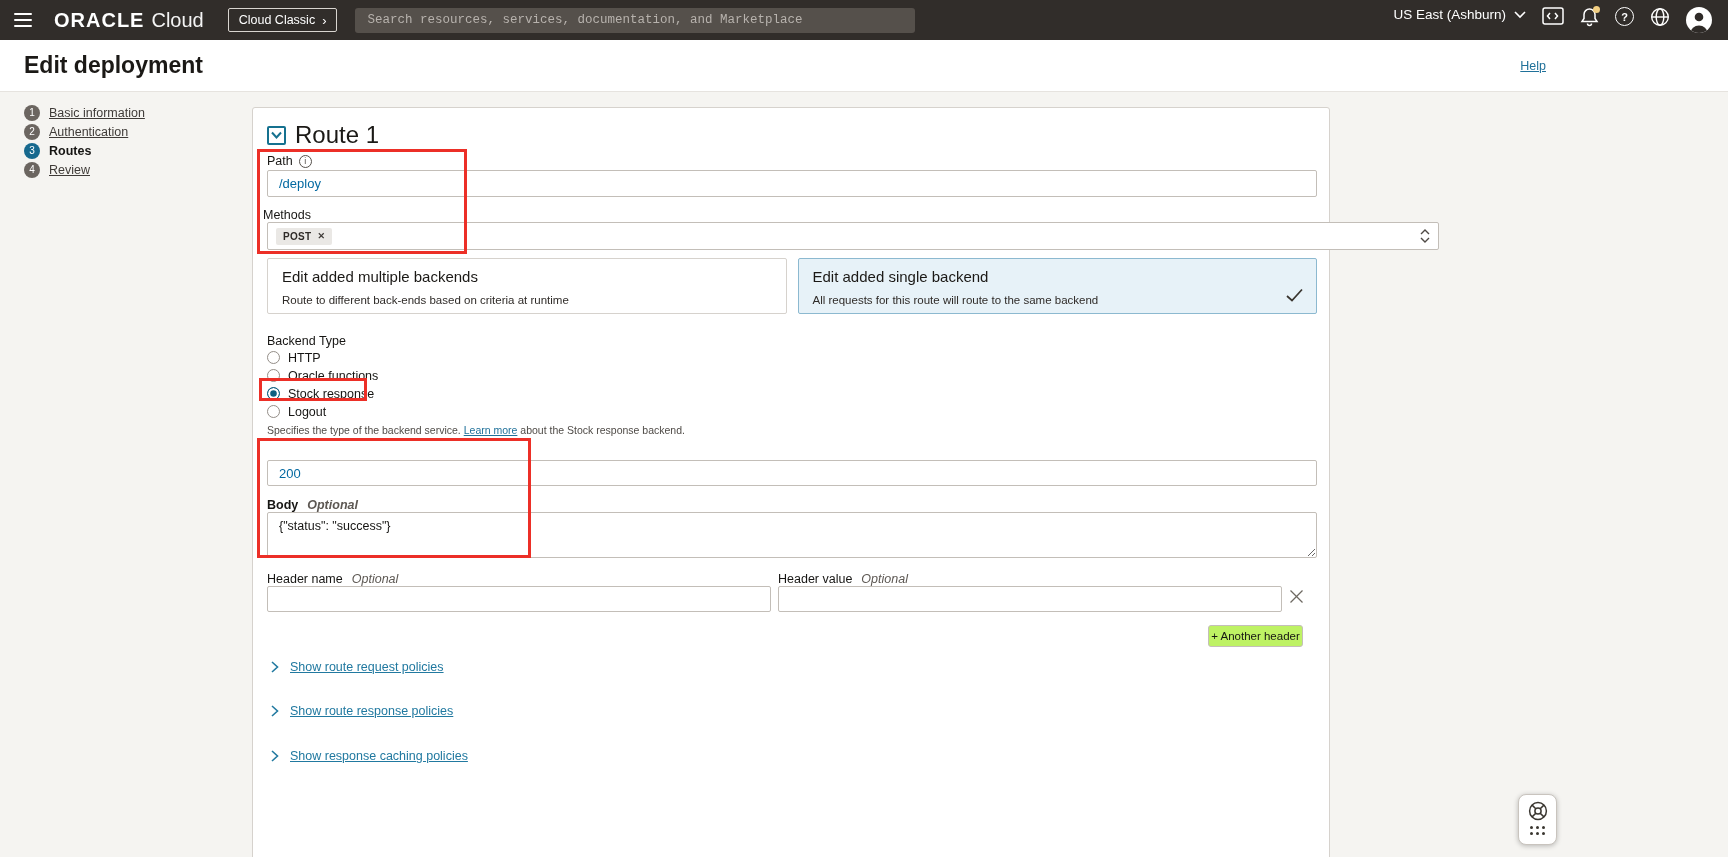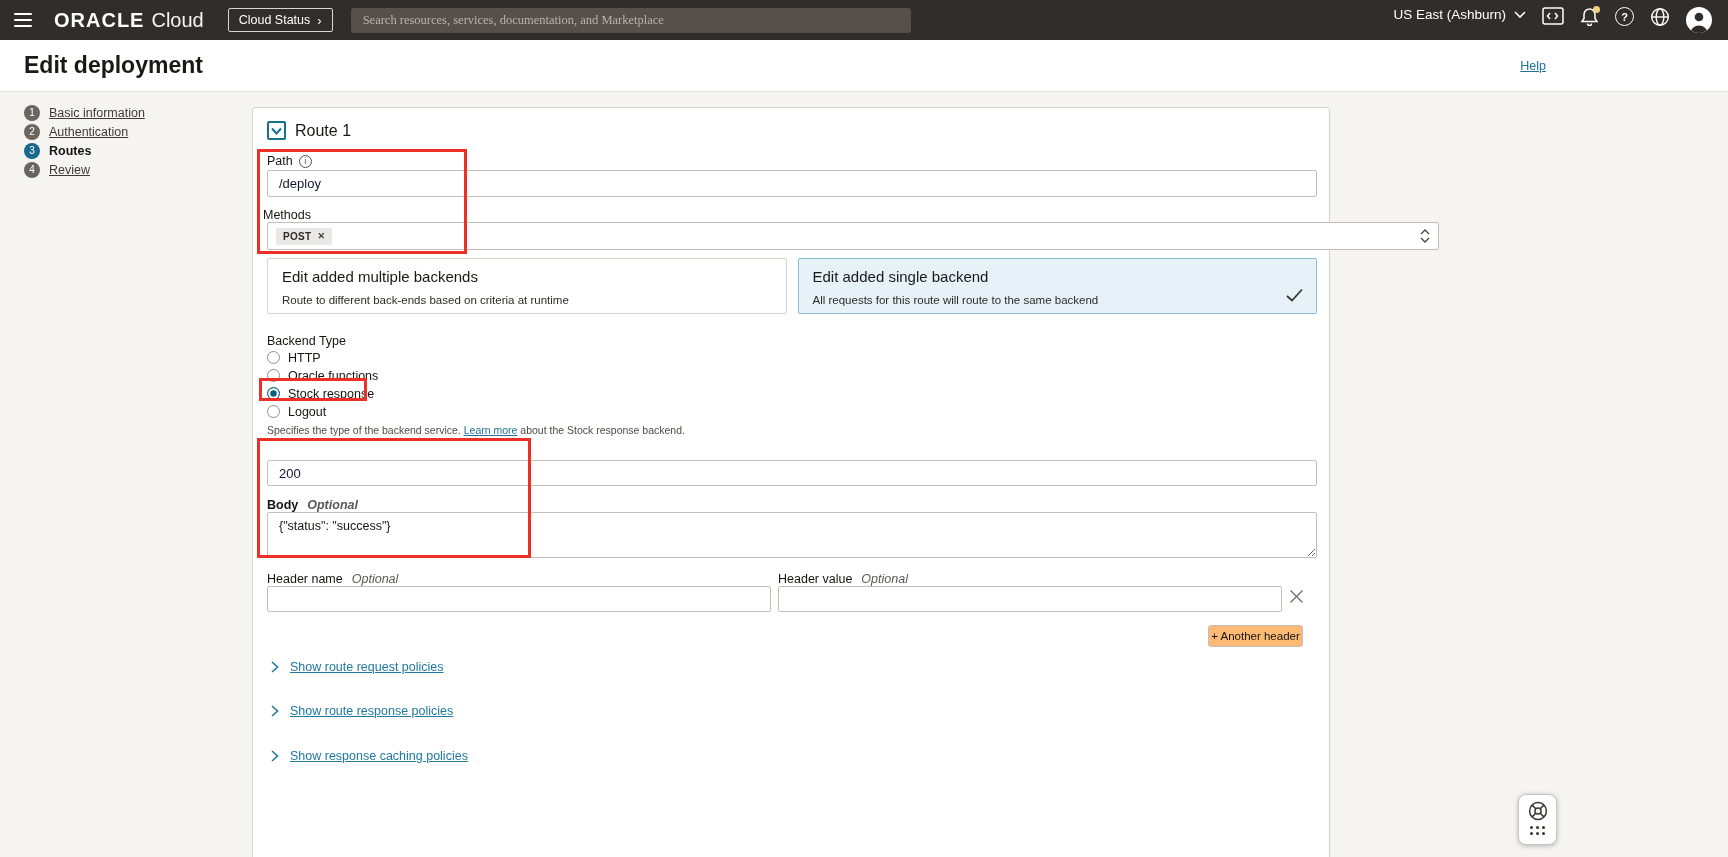--- a/index.html
+++ b/index.html
@@ -24,21 +24,21 @@
   .brand-light { font-size:20px; font-weight:400; margin-left:7px; opacity:.95; }
   .cloud-classic {
     margin-left:24px; border:1px solid #d9d5d0; border-radius:2px;
     padding:4px 10px; font-size:12.5px; display:flex; align-items:center; gap:7px;
     background:transparent; color:#fff; cursor:pointer; white-space:nowrap;
   }
   .cc-chev { font-size:13px; line-height:1; }
   .search-input {
     margin-left:18px; width:560px; height:25px; background:#55504b;
     border:none; border-radius:3px; padding:0 12px; font-size:12.5px; color:#e8e5e1;
-    font-family:Liberation Serif, serif;
+    font-family:Liberation Mono, monospace;
   }
   .search-input::placeholder { color:#b7b2ad; }
   .topbar-right { margin-left:auto; display:flex; align-items:flex-start; gap:16px; padding-right:6px; }
   .region { display:flex; align-items:center; gap:8px; font-size:13.5px; cursor:pointer; white-space:nowrap; }
   .tb-icon { display:flex; align-items:center; justify-content:center; cursor:pointer; position:relative; }
   .bell-dot { position:absolute; top:-1px; right:-1px; width:7px; height:7px; border-radius:50%; background:#f2cf83; }
   .help-circ { width:19px; height:19px; border:1.6px solid #fff; border-radius:50%;
     display:flex; align-items:center; justify-content:center; font-size:11px; font-weight:700; }
   .avatar { width:26px; height:26px; background:#fff; border-radius:50%; display:flex; align-items:flex-end; justify-content:center; overflow:hidden; }
 
@@ -67,29 +67,29 @@
   
   .panel {
     position:absolute; left:252px; top:15px; width:1078px; height:760px;
     background:#fff; border:1px solid #d6d2cd; border-radius:3px;
   }
   .panel > * { position:absolute; }
 
   .route-header { left:14px; top:13px; display:flex; align-items:center; gap:9px; }
   .collapse-box { width:19px; height:19px; border:2px solid #15718f; border-radius:2px;
     display:flex; align-items:center; justify-content:center; cursor:pointer; background:#fff; }
-  .route-title { font-size:16px; color:#1b1916; }
+  .route-title { font-size:24px; color:#1b1916; }
 
   .f-label { font-size:12.5px; color:#161513; display:flex; align-items:center; gap:6px; }
   .opt { font-style:italic; color:#5d5853; margin-left:3px; }
   .info-icon { width:13px; height:13px; border:1px solid #55504b; border-radius:50%;
     font-size:9px; color:#55504b; display:flex; align-items:center; justify-content:center; cursor:pointer; }
 
   .text-input {
-    border:1px solid #c3beb8; border-radius:2px; background:#fff; font-size:13px; color:#0f172a;
+    border:1px solid #c3beb8; border-radius:2px; background:#fff; font-size:13px; color:#0369a1;
     padding:0 11px; font-family:"Liberation Sans", sans-serif; width:1050px; height:27px;
   }
   .path-label { left:14px; top:46px; }
   .path-input { left:14px; top:62px; }
   .methods-label { left:10px; top:100px; }
   .methods-box {
     left:14px; top:114px; width:1172px; height:28px; border:1px solid #c3beb8; border-radius:2px;
     background:#fff; display:flex; align-items:center; padding:0 8px; cursor:pointer;
   }
   .chip { display:inline-flex; align-items:center; gap:6px; background:#eae8e5; border-radius:2px;
@@ -125,21 +125,21 @@
     font-family:"Liberation Sans", sans-serif;
   }
 
   .hname-label { left:14px; top:464px; }
   .hvalue-label { left:525px; top:464px; }
   .hname-input { left:14px; top:478px; width:504px; height:26px; }
   .hvalue-input { left:525px; top:478px; width:504px; height:26px; }
   .remove-x { left:1036px; top:481px; cursor:pointer; }
 
   .another-btn {
-    left:955px; top:517px; width:95px; height:22px; background:#fdba74; border:1px solid #c4bfb9;
+    left:955px; top:517px; width:95px; height:22px; background:#bef264; border:1px solid #c4bfb9;
     border-radius:3px; font-size:11.5px; color:#161513; cursor:pointer;
     display:flex; align-items:center; justify-content:center; font-family:"Liberation Sans", sans-serif;text-align:center;
   }
 
   .policy-row { left:18px; display:flex; align-items:center; gap:11px; cursor:pointer; }
   .p0 { top:552px; } .p1 { top:596px; } .p2 { top:641px; }
   .policy-link { font-size:12.5px; color:#2179a0; text-decoration:underline; }
 
   
   .anno { position:absolute; border:3px solid #ec2f27; pointer-events:none; }
@@ -163,21 +163,21 @@
   <div class="hamburger">
       <span></span>
       <span></span>
       <span></span>
     </div>
   <div class="brand">
     <span class="brand-bold">ORACLE</span>
     <span class="brand-light">Cloud</span>
   </div>
   <button class="cloud-classic">
-    <span>Cloud Status</span>
+    <span>Cloud Classic</span>
     <span class="cc-chev">›</span>
   </button>
   <input class="search-input" placeholder="Search resources, services, documentation, and Marketplace" style="">
   <div class="topbar-right">
     <div class="region">
       <span>US East (Ashburn)</span>
       <svg width="12" height="8" viewBox="0 0 12 8">
           <polyline points="1,1 6,6 11,1" fill="none" stroke="#fff" stroke-width="1.6"></polyline>
         </svg>
     </div>

